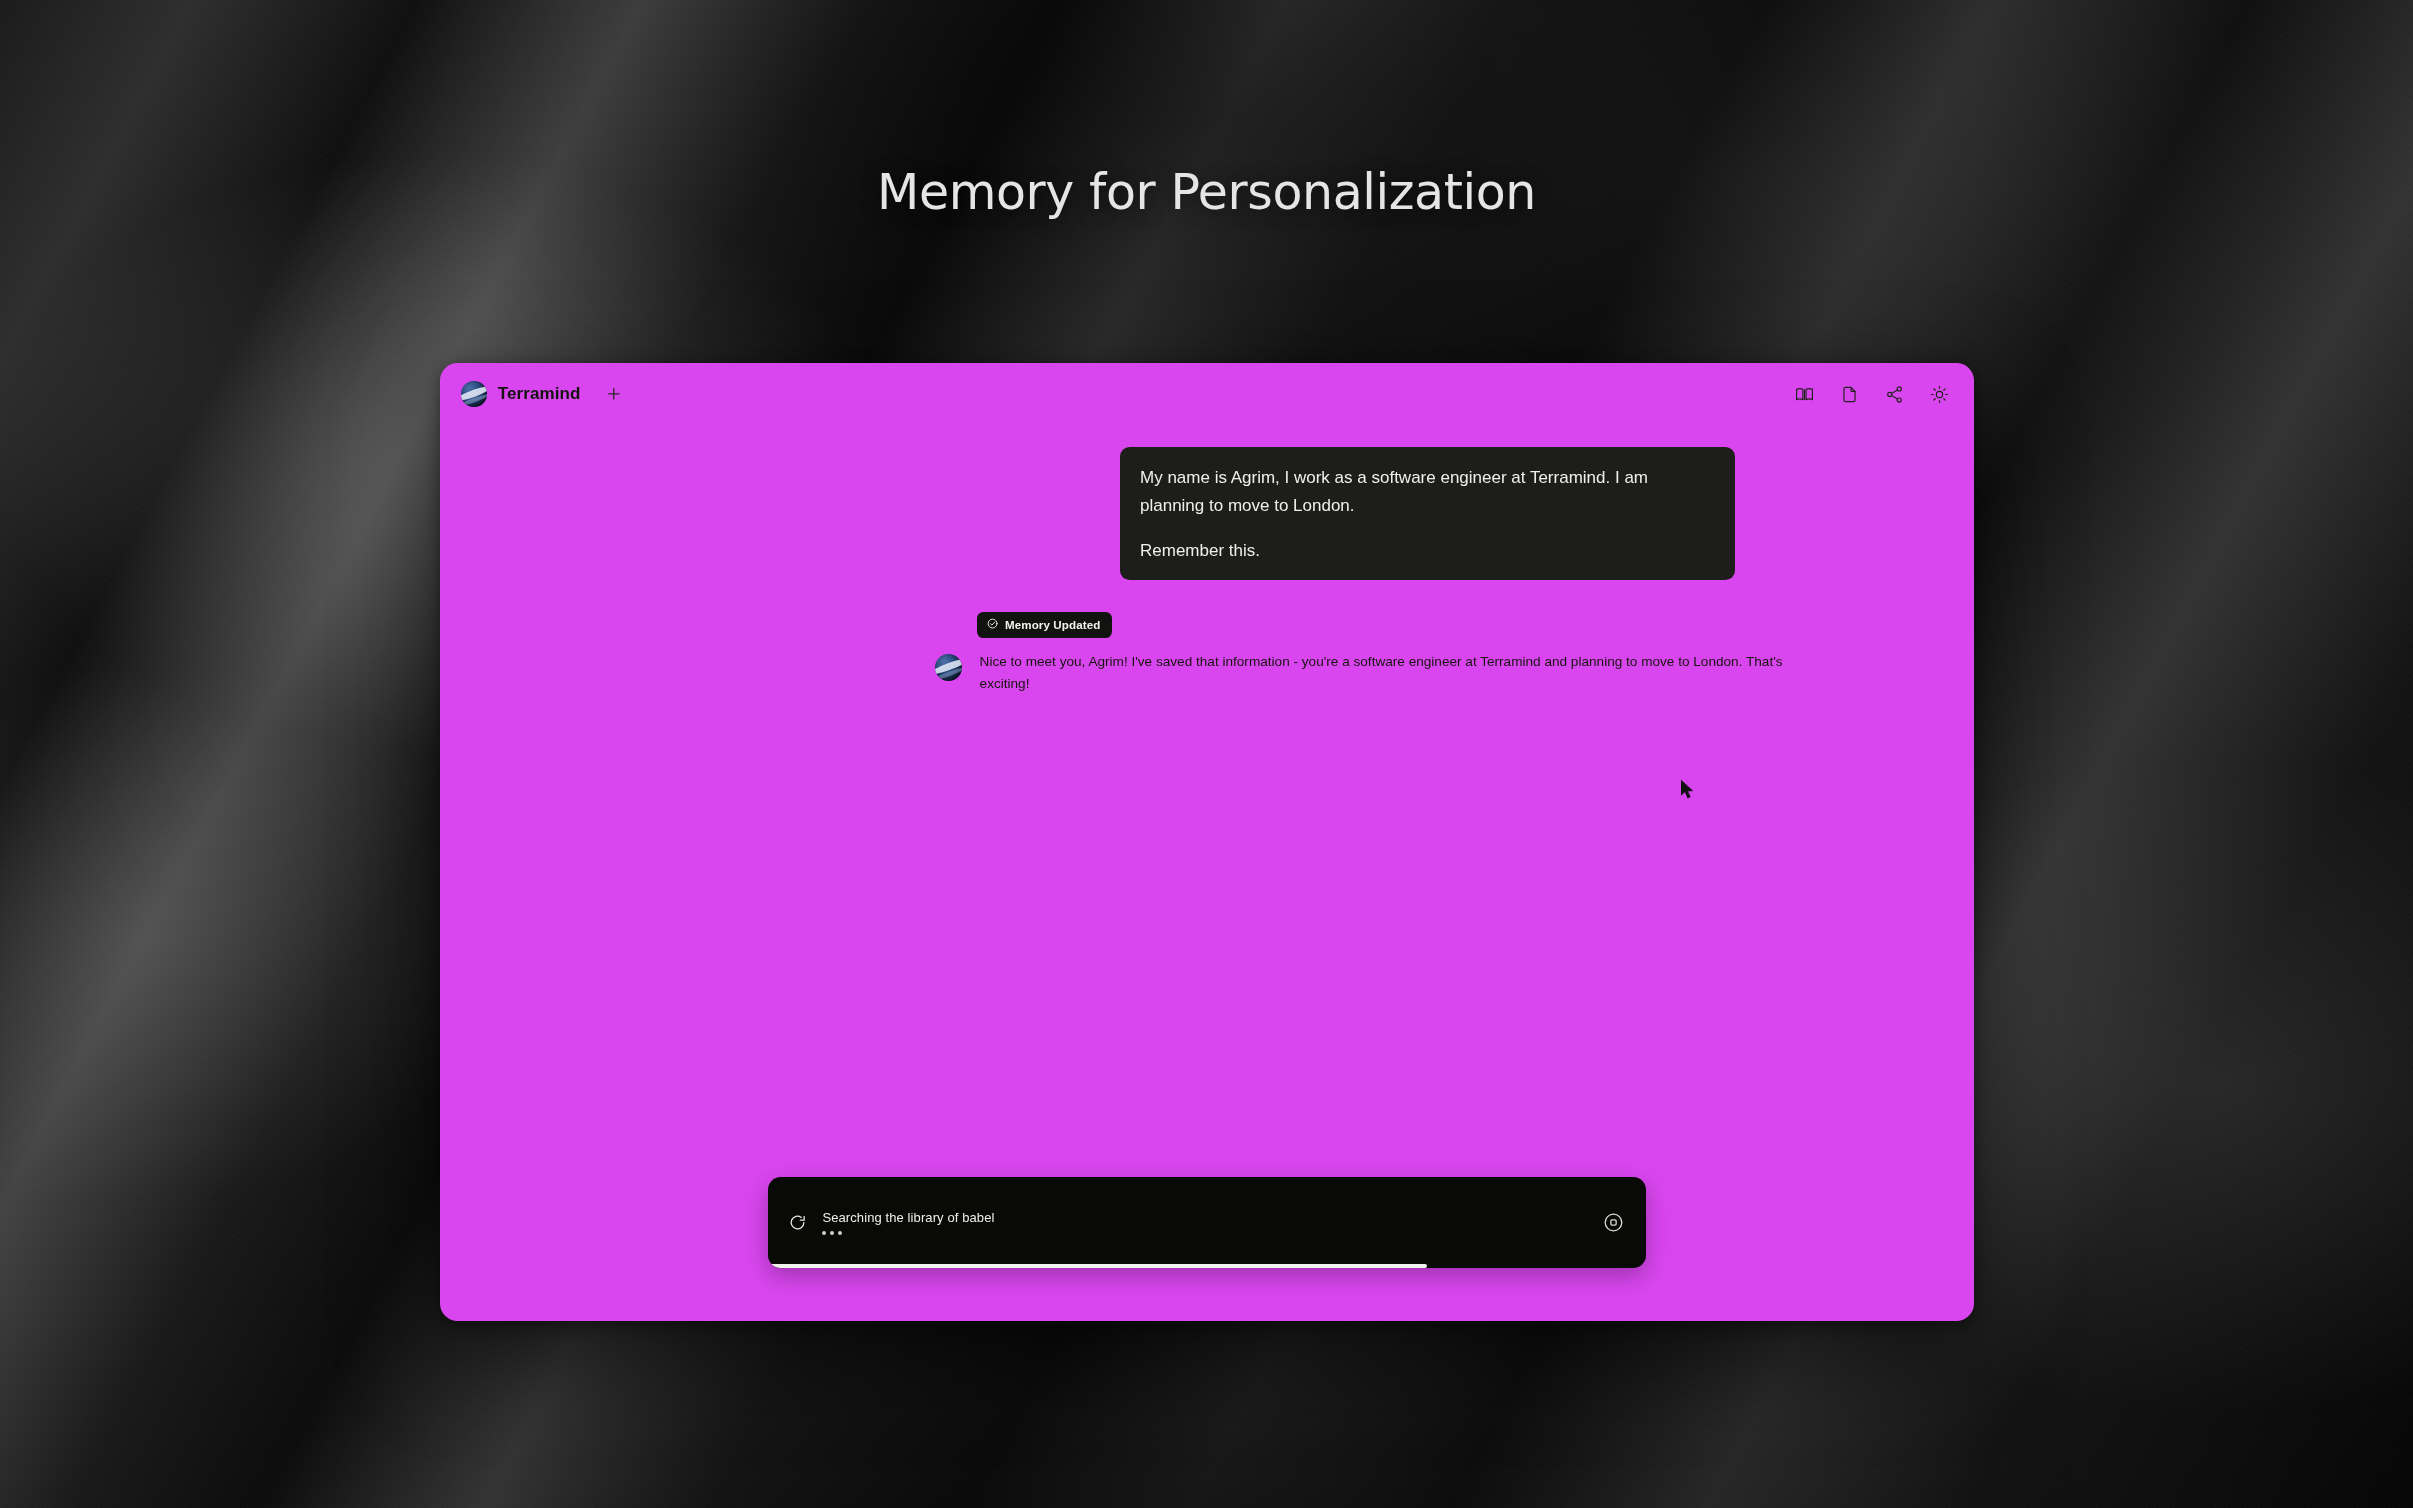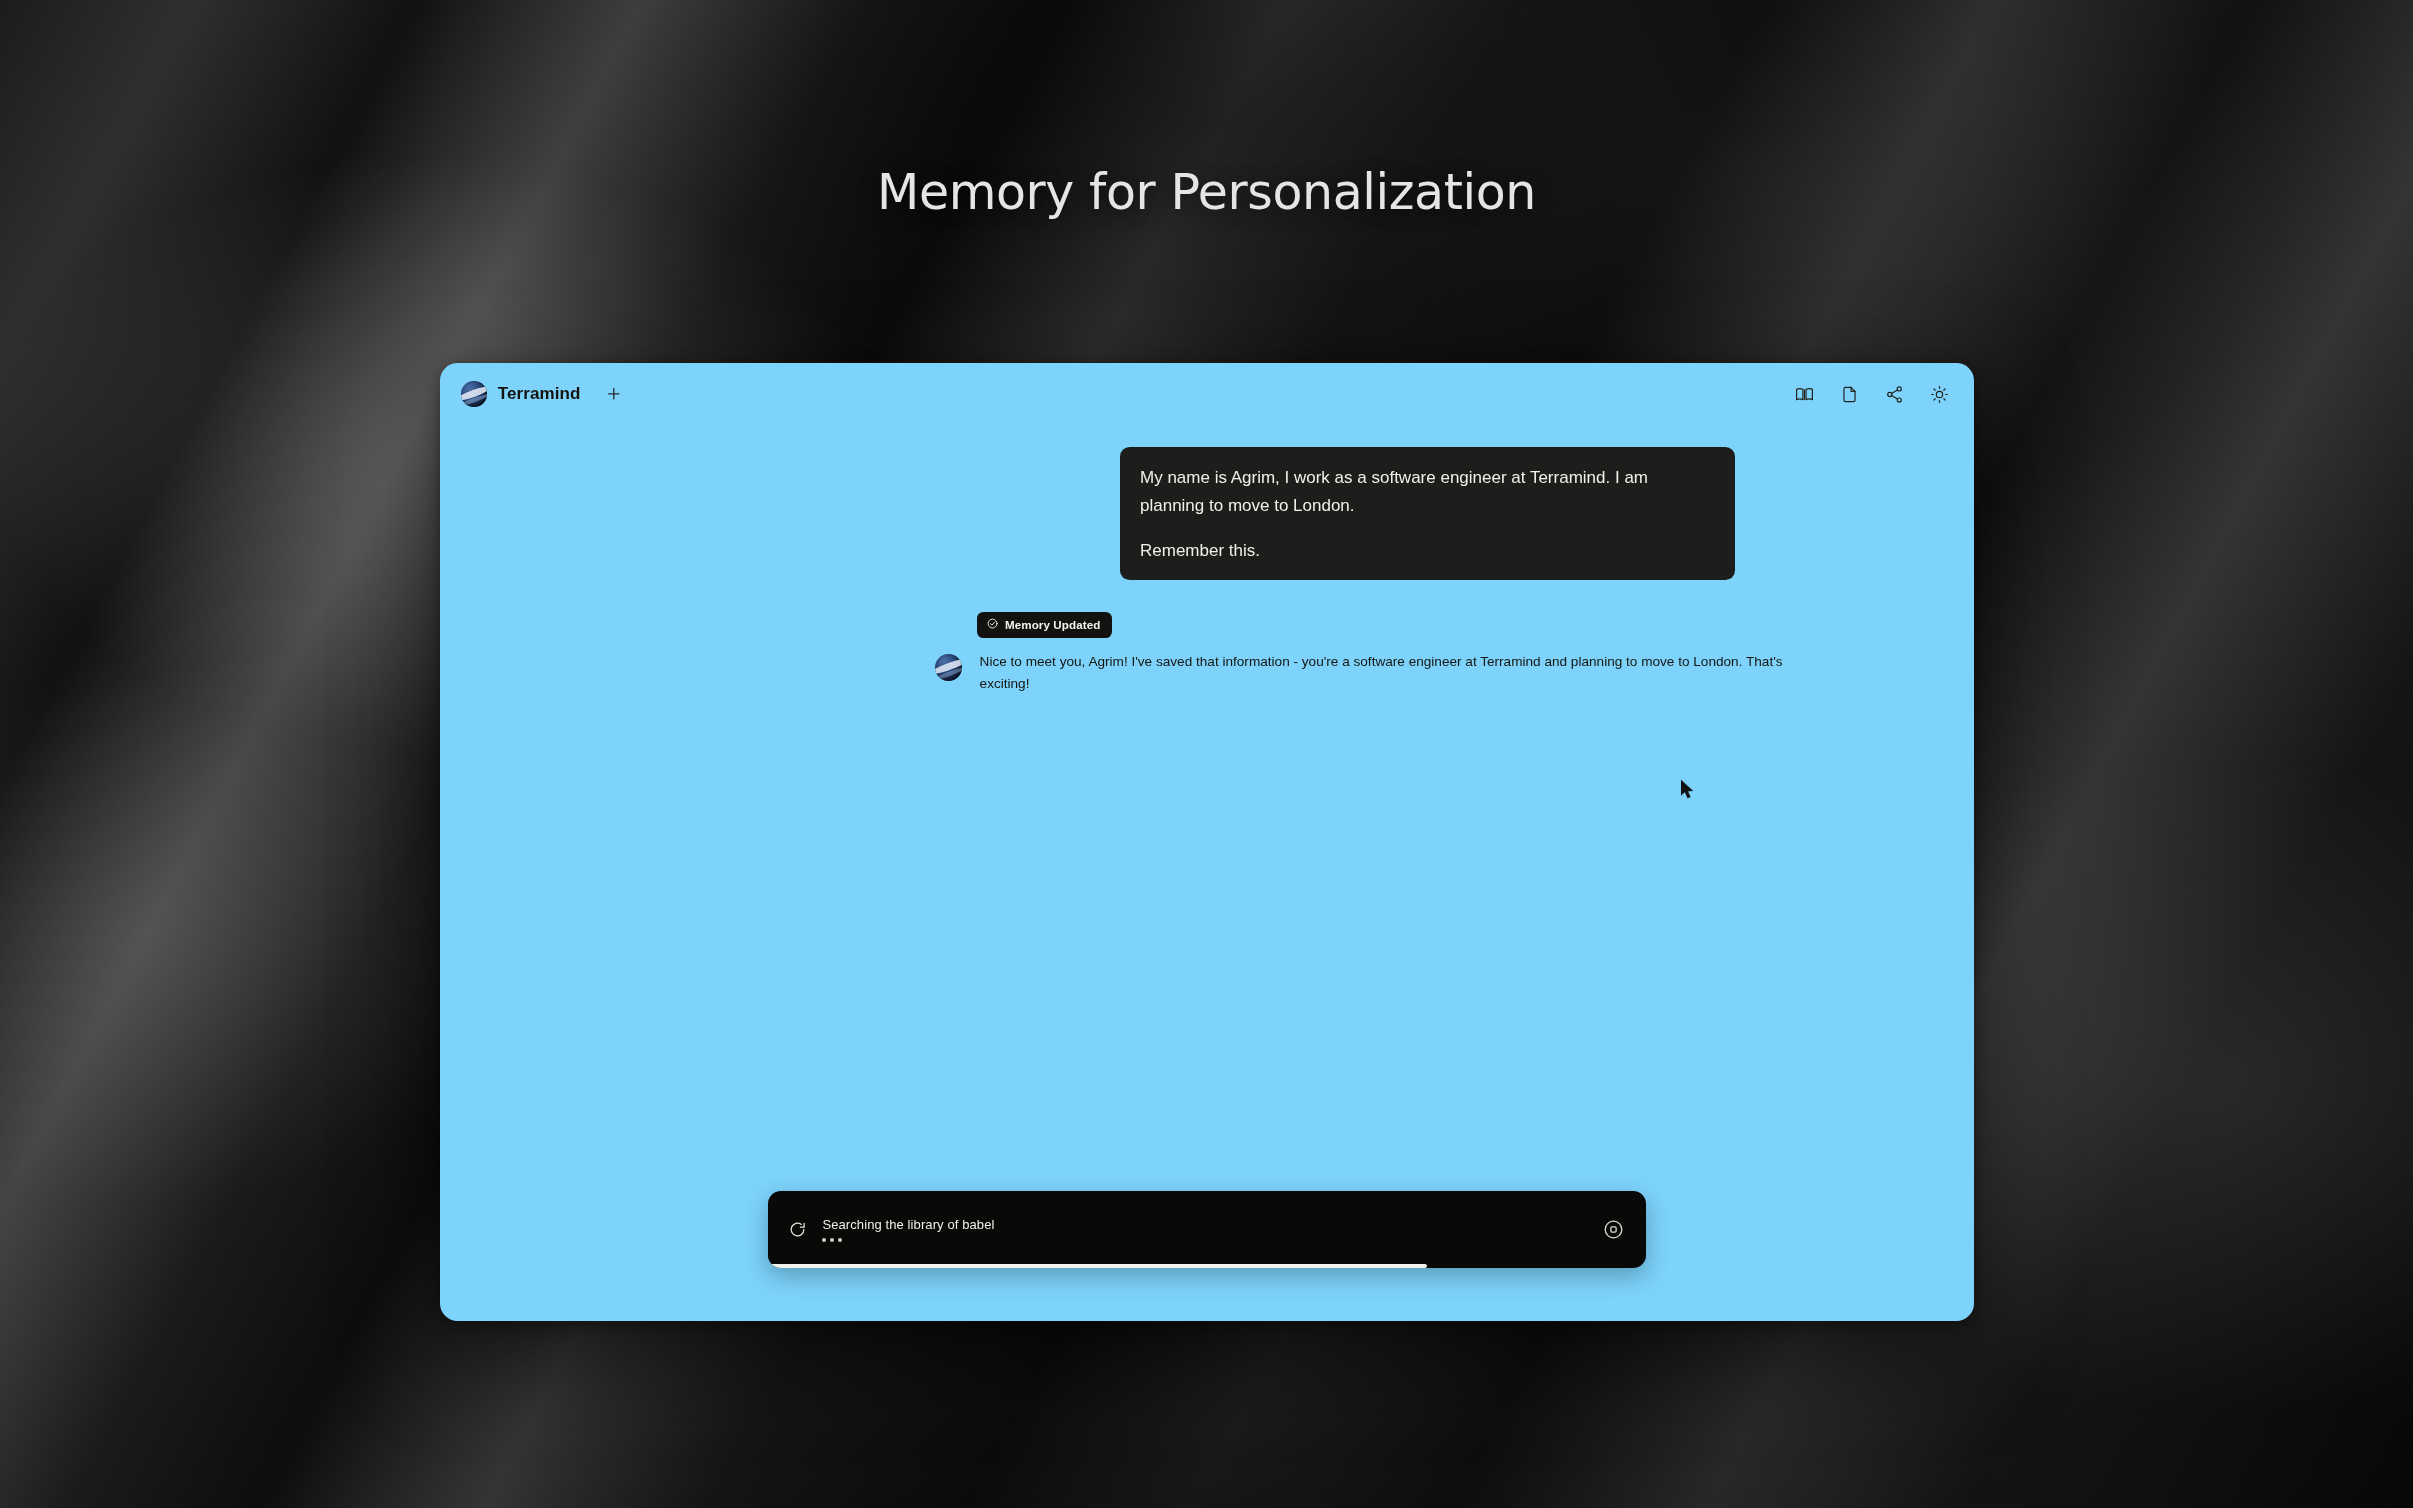--- a/index.html
+++ b/index.html
@@ -60,21 +60,21 @@
     text-shadow: 0 1.6px 17.6px rgba(0,0,0,0.55);
   }
 
   
   #window {
     position: absolute;
     left: 440px;
     top: 363px;
     width: 1534px;
     height: 958px;
-    background: #7dd3fc;
+    background: #d946ef;
     border-radius: 17.6px;
     box-shadow: 0 32px 96px rgba(0,0,0,0.55), 0 3.2px 14.4px rgba(0,0,0,0.4);
     overflow: hidden;
   }
 
   
   #topbar {
     position: absolute;
     top: 0; left: 0; right: 0;
     height: 62px;
@@ -223,21 +223,21 @@
     max-width: 806px;
   }
   .assistant-text p + p { margin-top: 17.6px; }
 
   
   #composer {
     position: absolute;
     left: 328px;
     bottom: 53px;
     width: 878px;
-    height: 77px;
+    height: 91px;
     background: #090908;
     border-radius: 12.8px;
     box-shadow: 0 8px 24px rgba(0,0,0,0.28);
     overflow: hidden;
   }
   .composer-inner {
     display: flex;
     align-items: center;
     height: 100%;
     padding: 0 21px 0 19px;

